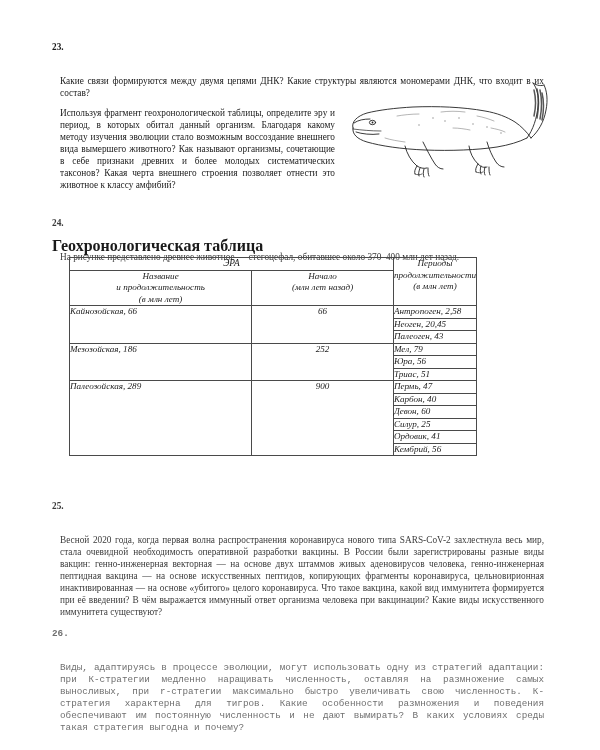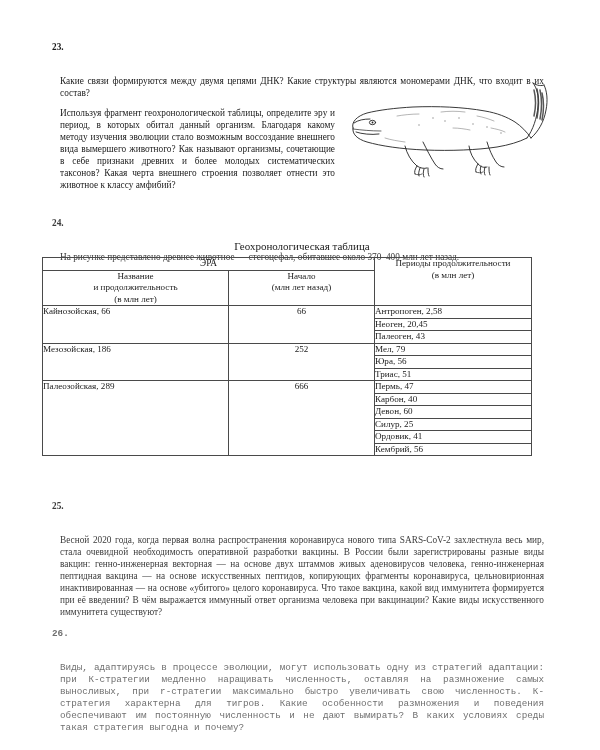--- a/index.html
+++ b/index.html
@@ -60,32 +60,32 @@
     width: 210px;
     height: 108px;
   }
   .figure svg { display: block; width: 100%; height: 100%; }
 
   
   .table-title {
     position: absolute;
     left: 52px;
     width: 500px;
-    text-align: center;
-    font-weight: normal;
-    font-size: 11px;
+    font-weight: bold;
+    font-size: 16px;
     line-height: 12px;
   }
   table.geo {
     position: absolute;
-    left: 42px;
-    width: 490px;
+    left: 69px;
+    width: 408px;
     border-collapse: collapse;
     font-size: 9.1px;
     line-height: 11.5px;
+    font-style: italic;
   }
   table.geo td, table.geo th {
     border: 1px solid #4a4a4a;
     padding: 0;
     font-weight: normal;
     vertical-align: top;
   }
   .era-head {
     text-align: center;
     font-size: 9.3px;
@@ -242,21 +242,21 @@
       </tr>
       <tr>
         <td class="period-cell">Юра, 56</td>
       </tr>
       <tr>
         <td class="period-cell">Триас, 51</td>
       </tr>
 
       <tr>
         <td rowspan="6" class="era-name">Палеозойская, 289</td>
-        <td rowspan="6" class="era-start">666</td>
+        <td rowspan="6" class="era-start">900</td>
         <td class="period-cell">Пермь, 47</td>
       </tr>
       <tr>
         <td class="period-cell">Карбон, 40</td>
       </tr>
       <tr>
         <td class="period-cell">Девон, 60</td>
       </tr>
       <tr>
         <td class="period-cell">Силур, 25</td>

